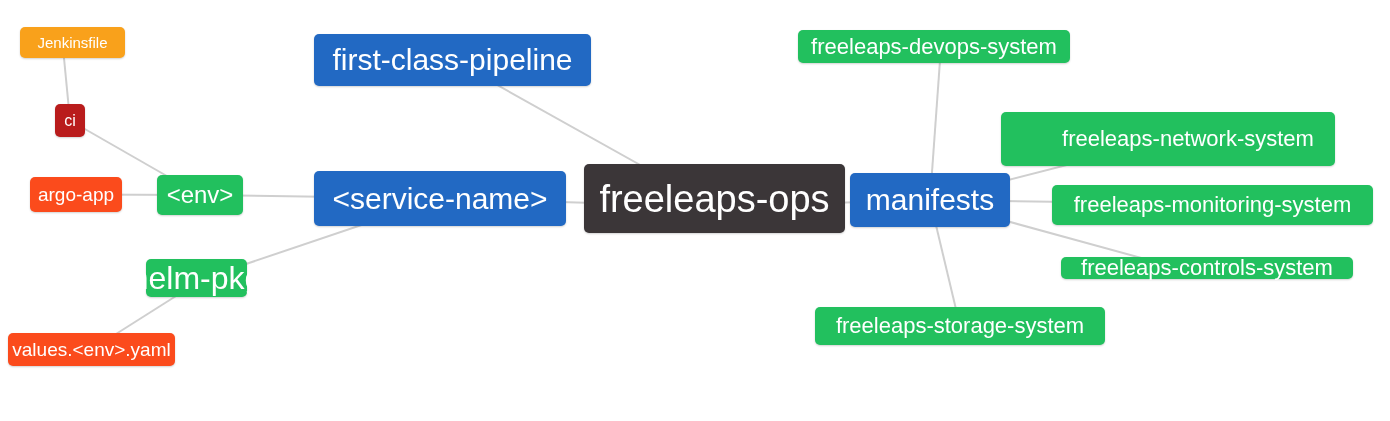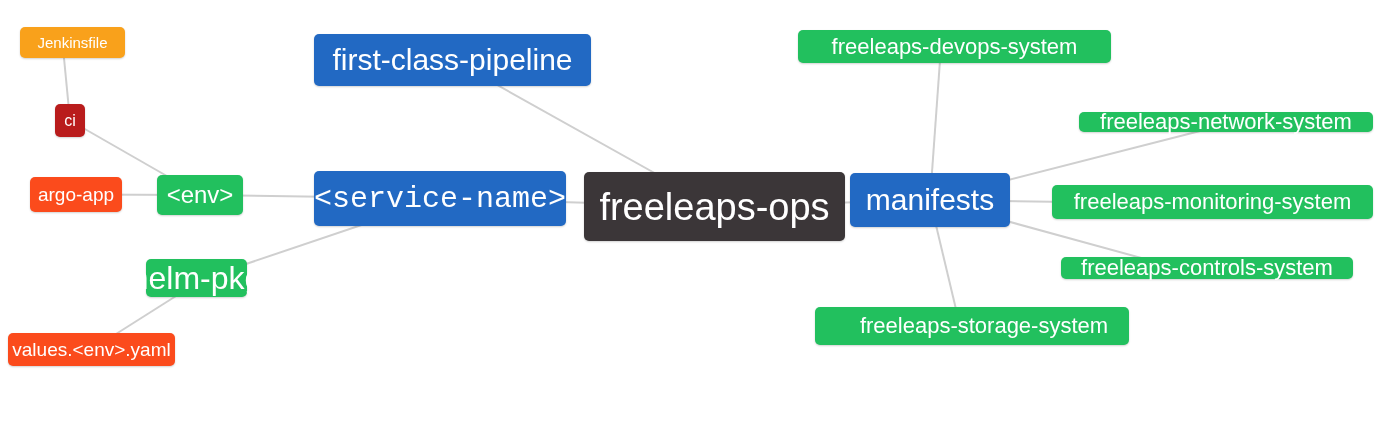--- a/index.html
+++ b/index.html
@@ -60,21 +60,21 @@
       <line x1="930" y1="200" x2="960" y2="326" stroke="#cfcfcf" stroke-width="2"></line>
     </svg>
 
 <div class="node" style="left: 20px; top: 27px; width: 105px; height: 31px; background: rgb(249, 161, 27); font-size: 15px;">Jenkinsfile</div>
     <div class="node" style="left: 55px; top: 104px; width: 30px; height: 33px; background: #b91c1c; font-size: 16px;">ci</div>
     <div class="node" style="left: 30px; top: 177px; width: 92px; height: 35px; background: rgb(251, 75, 28); font-size: 19px;">argo-app</div>
     <div class="node" style="left: 157px; top: 175px; width: 86px; height: 40px; background: rgb(34, 192, 94); font-size: 24px;">&lt;env&gt;</div>
     <div class="node" style="left: 146px; top: 259px; width: 101px; height: 38px; background: rgb(34, 192, 94); font-size: 32px;">helm-pkg</div>
     <div class="node" style="left: 8px; top: 333px; width: 167px; height: 33px; background: rgb(251, 75, 28); font-size: 19px;">values.&lt;env&gt;.yaml</div>
     <div class="node" style="left: 314px; top: 34px; width: 277px; height: 52px; background: rgb(34, 105, 195); font-size: 30px;">first-class-pipeline</div>
-    <div class="node" style="left: 314px; top: 171px; width: 252px; height: 55px; background: rgb(34, 105, 195); font-size: 30px; font-family: Liberation Mono, monospace;">&lt;service-name&gt;</div>
-    <div class="node" style="left: 584px; top: 172px; width: 261px; height: 69px; background: rgb(59, 54, 56); font-size: 38px;">freeleaps-ops</div>
+    <div class="node" style="left: 314px; top: 171px; width: 252px; height: 55px; background: rgb(34, 105, 195); font-size: 30px;">&lt;service-name&gt;</div>
+    <div class="node" style="left: 584px; top: 164px; width: 261px; height: 69px; background: rgb(59, 54, 56); font-size: 38px;">freeleaps-ops</div>
     <div class="node" style="left: 850px; top: 173px; width: 160px; height: 54px; background: rgb(34, 105, 195); font-size: 30px;">manifests</div>
-    <div class="node" style="left: 798px; top: 30px; width: 313px; height: 33px; background: rgb(34, 192, 94); font-size: 22px;">freeleaps-devops-system</div>
-    <div class="node" style="left: 1079px; top: 112px; width: 294px; height: 20px; background: rgb(34, 192, 94); font-size: 22px;">freeleaps-network-system</div>
-    <div class="node" style="left: 1052px; top: 185px; width: 321px; height: 34px; background: rgb(34, 192, 94); font-size: 22px;">freeleaps-monitoring-system</div>
+    <div class="node" style="left: 798px; top: 30px; width: 272px; height: 33px; background: rgb(34, 192, 94); font-size: 22px;">freeleaps-devops-system</div>
+    <div class="node" style="left: 1001px; top: 112px; width: 294px; height: 54px; background: rgb(34, 192, 94); font-size: 22px; padding-left: 40px;">freeleaps-network-system</div>
+    <div class="node" style="left: 1052px; top: 185px; width: 321px; height: 40px; background: rgb(34, 192, 94); font-size: 22px;">freeleaps-monitoring-system</div>
     <div class="node" style="left: 1061px; top: 257px; width: 292px; height: 22px; background: rgb(34, 192, 94); font-size: 22px;">freeleaps-controls-system</div>
-    <div class="node" style="left: 815px; top: 307px; width: 290px; height: 38px; background: rgb(34, 192, 94); font-size: 22px; padding-left: 24px;">freeleaps-storage-system</div>
+    <div class="node" style="left: 815px; top: 307px; width: 290px; height: 38px; background: rgb(34, 192, 94); font-size: 22px;">freeleaps-storage-system</div>
   </div>
 
 </body></html>

